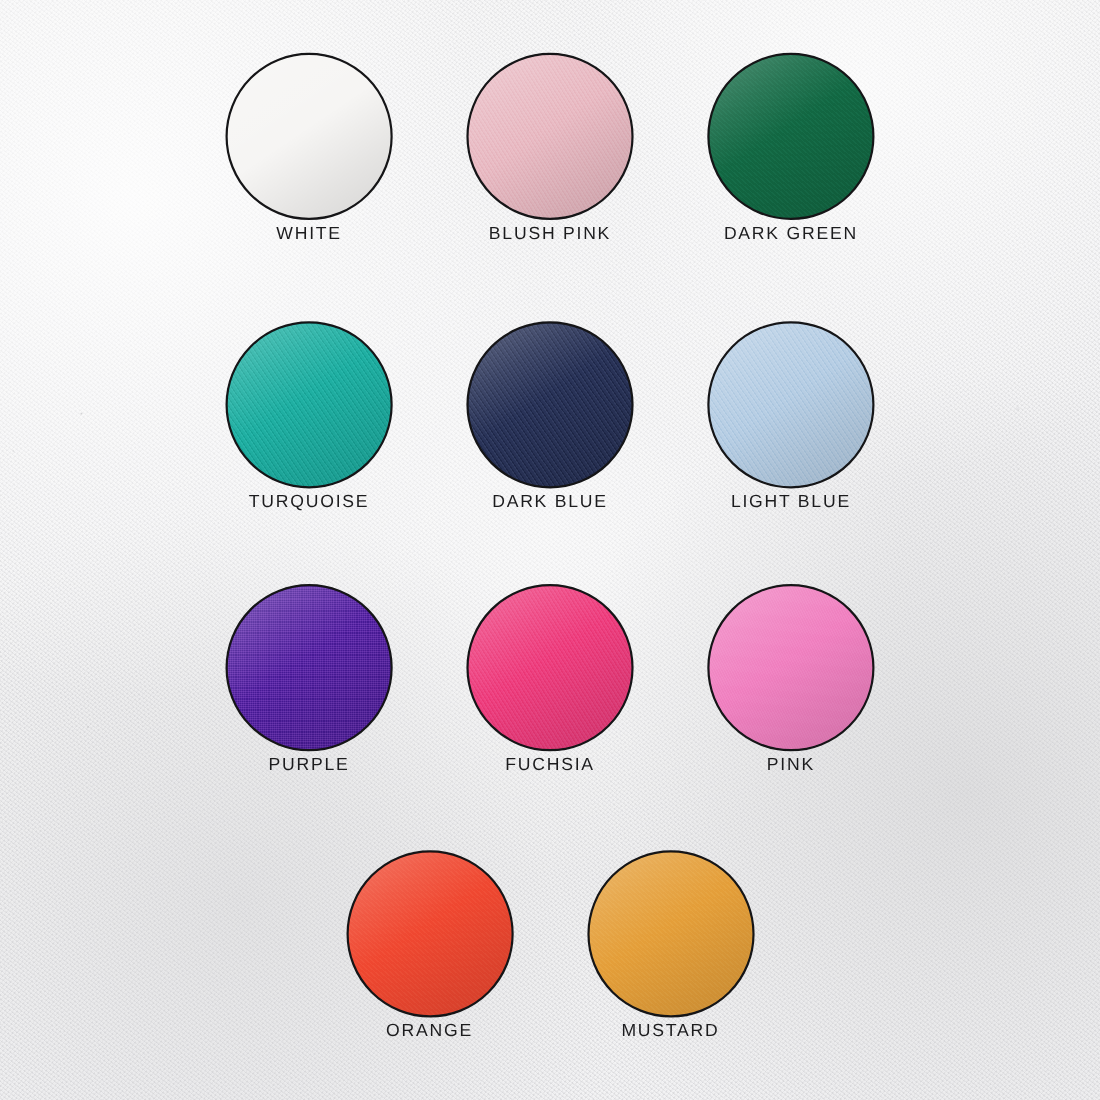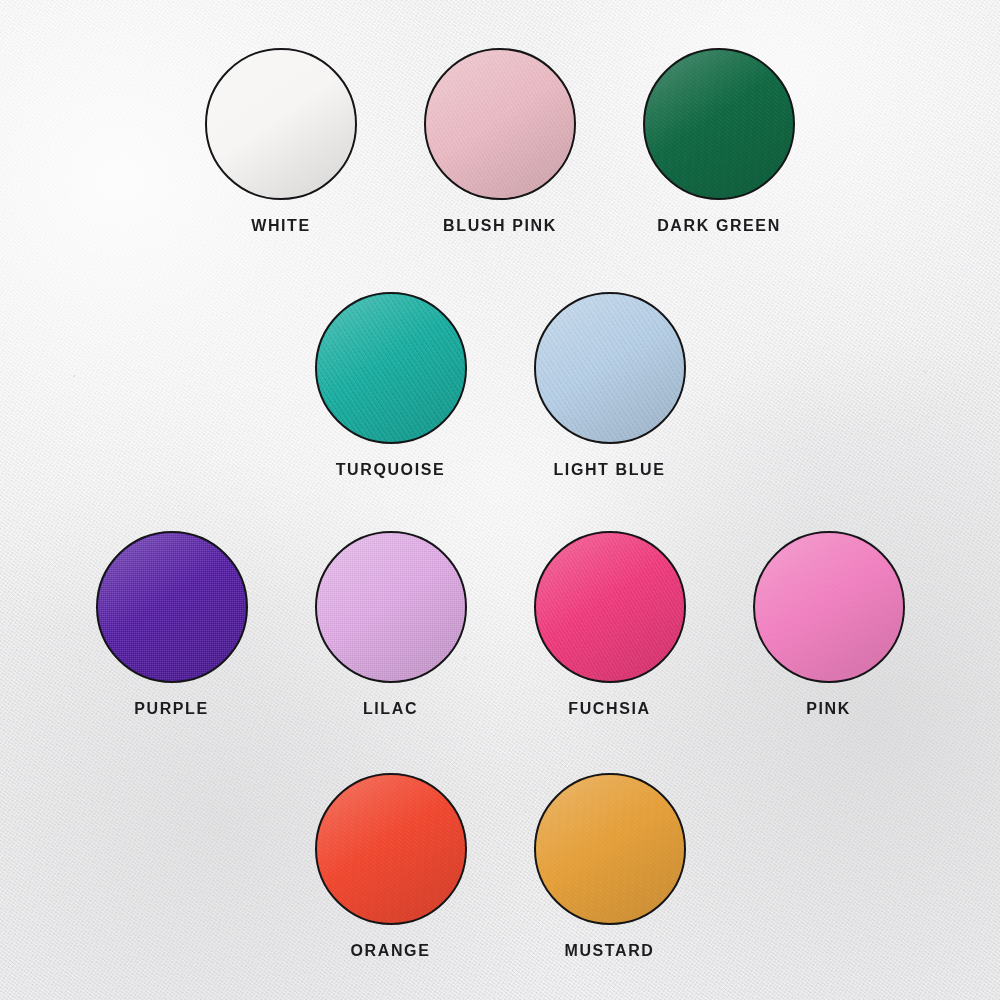--- a/index.html
+++ b/index.html
@@ -146,26 +146,26 @@
   .tex-denim::before {
     background-image:
       repeating-linear-gradient(56deg,
         rgba(255,255,255,.26) 0px, rgba(255,255,255,.26) 1px,
         rgba(0,0,0,.14) 1px,      rgba(0,0,0,.14) 2px,
         rgba(255,255,255,.10) 2px, rgba(255,255,255,.10) 4px);
     opacity: 1;
   }
 
   .swatch-label {
-    margin-top: 17px;
+    margin-top: 4px;
     font-size: 16px;
     letter-spacing: 1.6px;
     color: #1c1c1e;
     text-transform: uppercase;
-    font-weight: 700;
+    font-weight: 400;
     white-space: nowrap;
     font-family: "Liberation Sans", sans-serif;
   }
 </style>
 </head>
 <body>
 
 <div id="swatch-sheet">
 
   <div id="paper-grain"></div>
@@ -183,34 +183,34 @@
         <div class="swatch-disc tex-matte" style="background-color: rgb(19, 107, 69);"></div>
         <div class="swatch-label">DARK GREEN</div>
       </div>
     </div>
   <div class="swatch-row" id="row-2">
       <div class="swatch-cell">
         <div class="swatch-disc tex-denim" style="background-color: rgb(26, 171, 158);"></div>
         <div class="swatch-label">TURQUOISE</div>
       </div>
       <div class="swatch-cell">
+        <div class="swatch-disc tex-denim" style="background-color: rgb(35, 45, 82);"></div>
+        <div class="swatch-label">DARK BLUE</div>
+      </div>
+      <div class="swatch-cell">
         <div class="swatch-disc tex-denim" style="background-color: rgb(179, 204, 227);"></div>
         <div class="swatch-label">LIGHT BLUE</div>
       </div>
     </div>
   <div class="swatch-row" id="row-3">
       <div class="swatch-cell">
         <div class="swatch-disc tex-grid" style="background-color: rgb(79, 30, 158);"></div>
         <div class="swatch-label">PURPLE</div>
       </div>
       <div class="swatch-cell">
-        <div class="swatch-disc tex-grid" style="background-color: rgb(215, 166, 221);"></div>
-        <div class="swatch-label">LILAC</div>
-      </div>
-      <div class="swatch-cell">
         <div class="swatch-disc tex-weave" style="background-color: rgb(237, 60, 124);"></div>
         <div class="swatch-label">FUCHSIA</div>
       </div>
       <div class="swatch-cell">
         <div class="swatch-disc tex-fine" style="background-color: rgb(240, 128, 192);"></div>
         <div class="swatch-label">PINK</div>
       </div>
     </div>
   <div class="swatch-row" id="row-4">
       <div class="swatch-cell">

